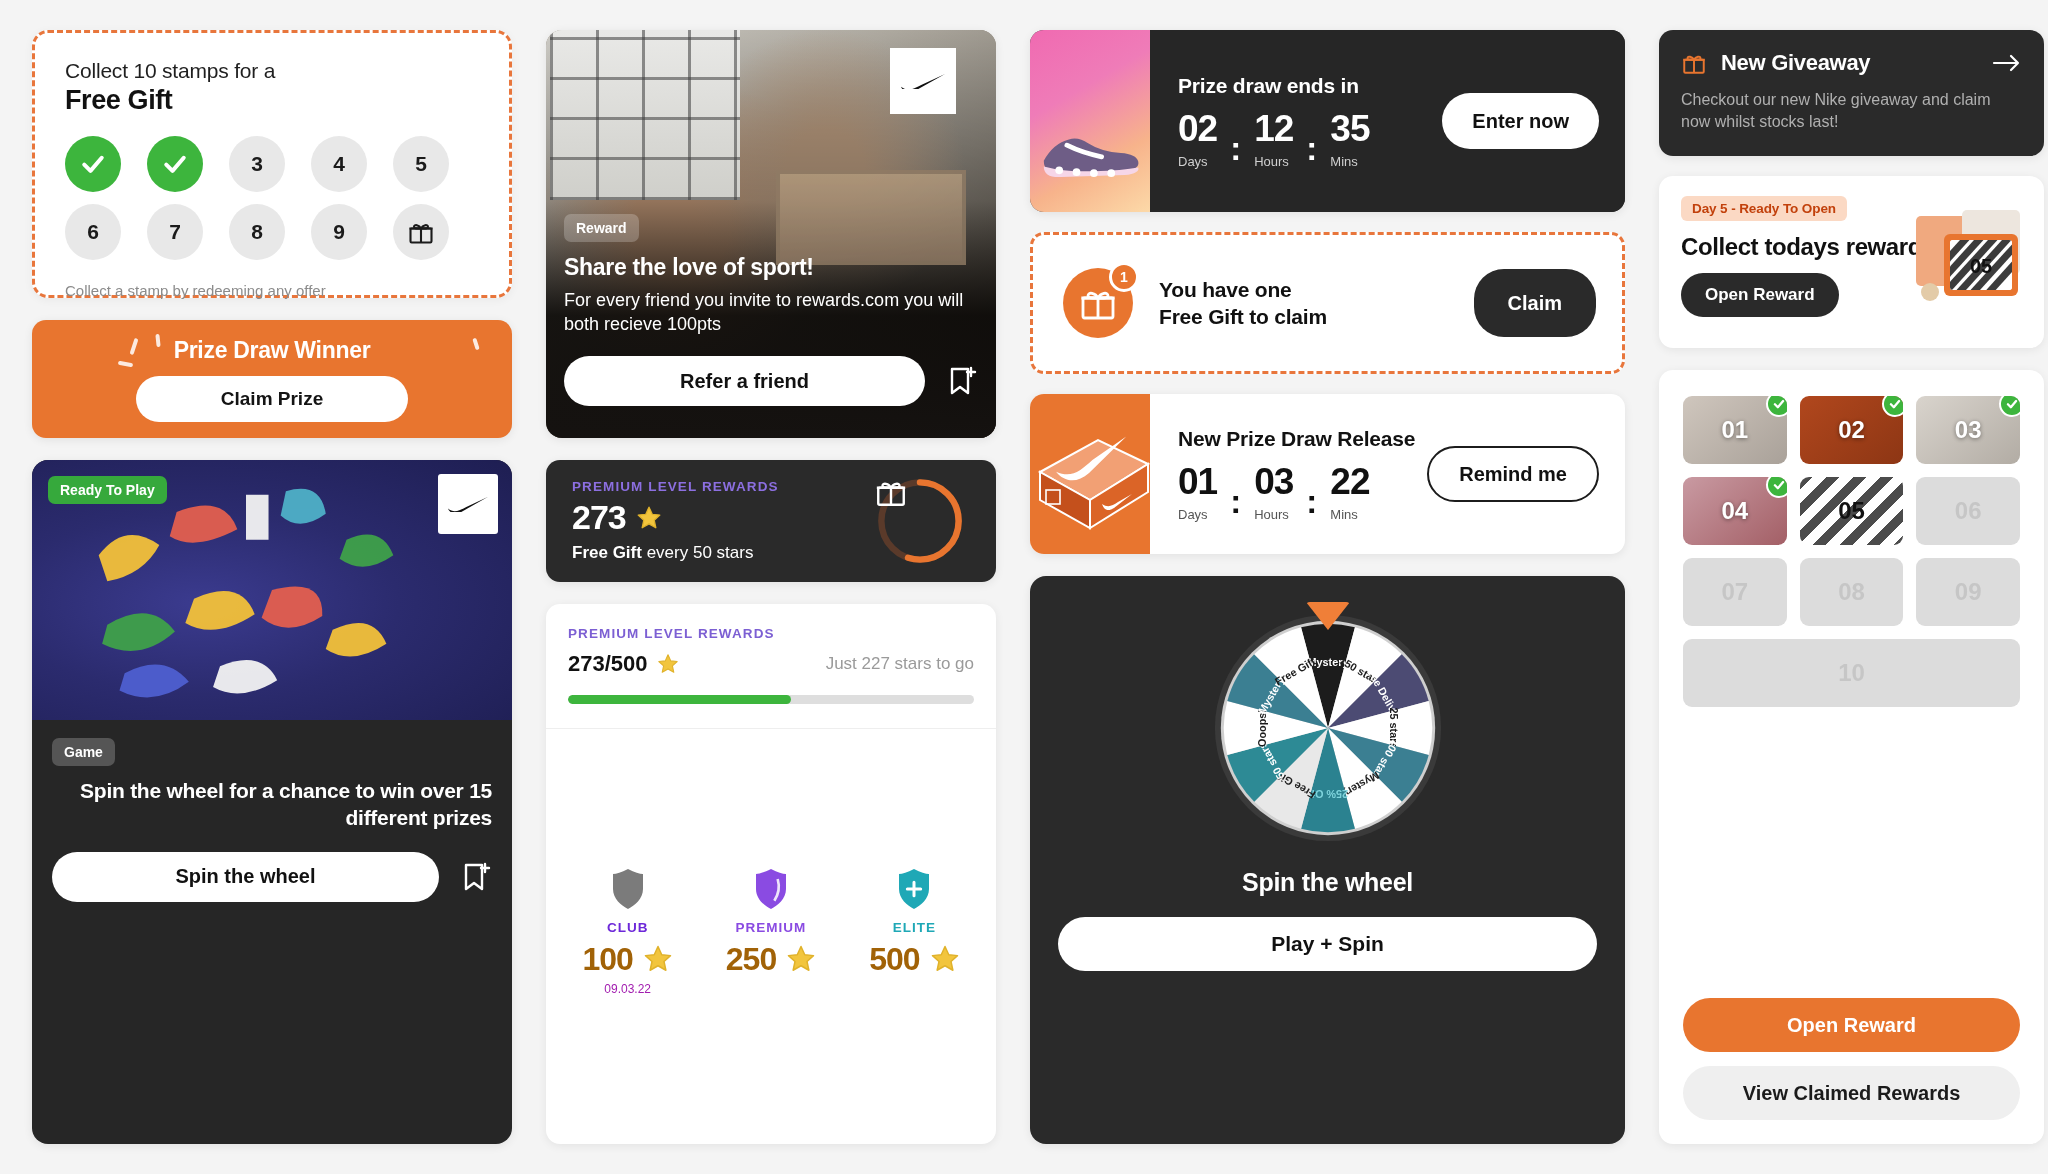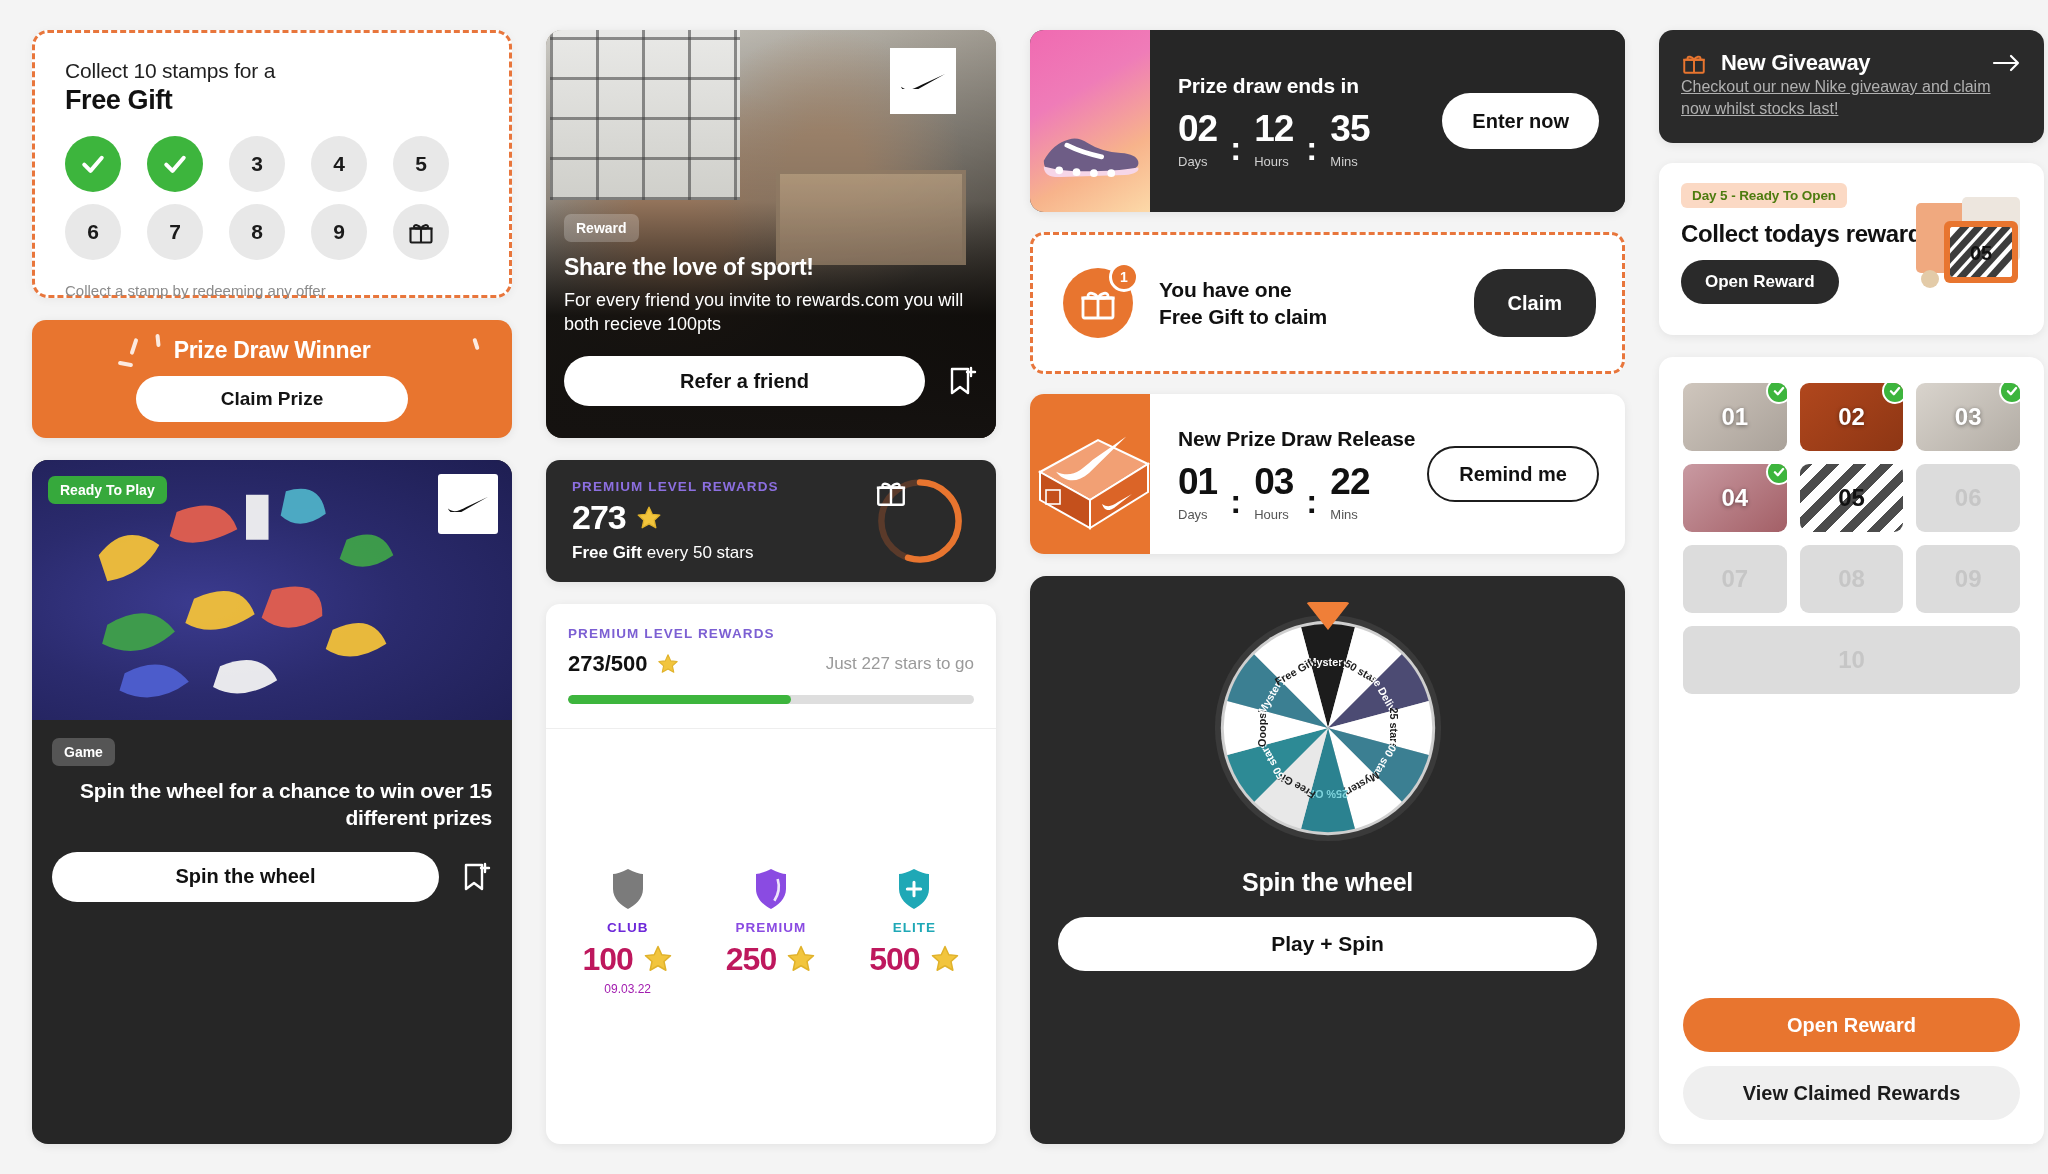--- a/index.html
+++ b/index.html
@@ -150,21 +150,21 @@
   .pl-top { padding: 22px 22px 24px; border-bottom: 1px solid #eee; }
   .pl-row { display:flex; align-items:center; justify-content: space-between; margin-top: 10px; }
   .pl-frac { font-size: 22px; font-weight: 700; color: #111; display:flex; align-items:center; gap:9px;}
   .pl-togo { font-size: 17px; color: #9a9a9a; }
   .bar { margin-top: 18px; height: 9px; border-radius: 5px; background: #dedede; overflow: hidden; }
   .bar i { display:block; height: 100%; background: #3DB53D; border-radius: 5px; }
   .tiers { flex:1; display: grid; grid-template-columns: repeat(3, 1fr); align-content: center; padding: 8px 10px 20px;}
   .tier { text-align: center; position: relative; }
   .tier .shield { height: 46px; display:flex; align-items:center; justify-content:center; }
   .tier .tname { font-size: 13.5px; font-weight: 700; letter-spacing: 1px; margin-top: 8px; }
-  .tier .tval { font-size: 32px; font-weight: 700; color:#be185d; display:flex; align-items:center; justify-content:center; gap:10px; margin-top: 6px; letter-spacing:-1px;}
+  .tier .tval { font-size: 32px; font-weight: 700; color:#a16207; display:flex; align-items:center; justify-content:center; gap:10px; margin-top: 6px; letter-spacing:-1px;}
   .tier .tdate { font-size: 12px; color: #a21caf; margin-top: 4px; }
 
   
   .draw-card {
     height: 182px; background: #2a2a2a; border-radius: 14px; overflow:hidden;
     display: flex; box-shadow: 0 2px 10px rgba(0,0,0,.08);
   }
   .draw-img { width: 120px; flex:none; position:relative;
     background: linear-gradient(150deg,#f06ab1 0%, #ef7cb8 35%, #f7b38b 70%, #fcd9a8 100%); }
   .draw-img .shoe { position:absolute; left: 8px; bottom: 34px; width: 106px; height: 54px; }
@@ -227,27 +227,27 @@
     border:none; color:#111; font-size: 21px; font-weight:700; font-family: inherit; cursor:pointer;
   }
 
   
   .giveaway {
     background:#2a2a2a; border-radius:14px; padding: 20px 22px 24px;
     box-shadow: 0 2px 10px rgba(0,0,0,.08);
   }
   .gv-top { display:flex; align-items:center; gap: 14px; }
   .gv-title { flex:1; font-size: 22px; font-weight:700; color:#fff; letter-spacing:-.3px;}
-  .gv-p { font-size: 16px; color: #b0b0b0; line-height: 1.35; text-decoration: underline; }
+  .gv-p { margin-top: 13px; font-size: 16px; color: #b0b0b0; line-height: 1.35; }
 
   .today-card {
     margin-top: 20px; background:#fff; border-radius: 14px; padding: 20px 22px 24px;
     position: relative; overflow: hidden; box-shadow: 0 2px 10px rgba(0,0,0,.07); height: 172px;
   }
-  .chip { display:inline-block; background:#FBD9C4; color:#4d7c0f; font-size: 13.5px; font-weight: 700;
+  .chip { display:inline-block; background:#FBD9C4; color:#c2410c; font-size: 13.5px; font-weight: 700;
     padding: 5px 11px; border-radius: 6px; letter-spacing:-.1px;}
   .today-h { font-size: 24px; font-weight: 700; color:#111; margin-top: 11px; line-height: 1.22; letter-spacing:-.4px;}
   .today-btn {
     margin-top: 12px; height: 44px; padding: 0 24px; border-radius: 23px; border:none;
     background:#2a2a2a; color:#fff; font-size: 17px; font-weight:700; font-family:inherit; cursor:pointer;
   }
   .today-art { position: absolute; right: 12px; top: 32px; width: 122px; height: 112px; }
 
   .rewards-card {
     margin-top: 22px; flex:1; background:#fff; border-radius:14px; padding: 26px 24px 24px;

